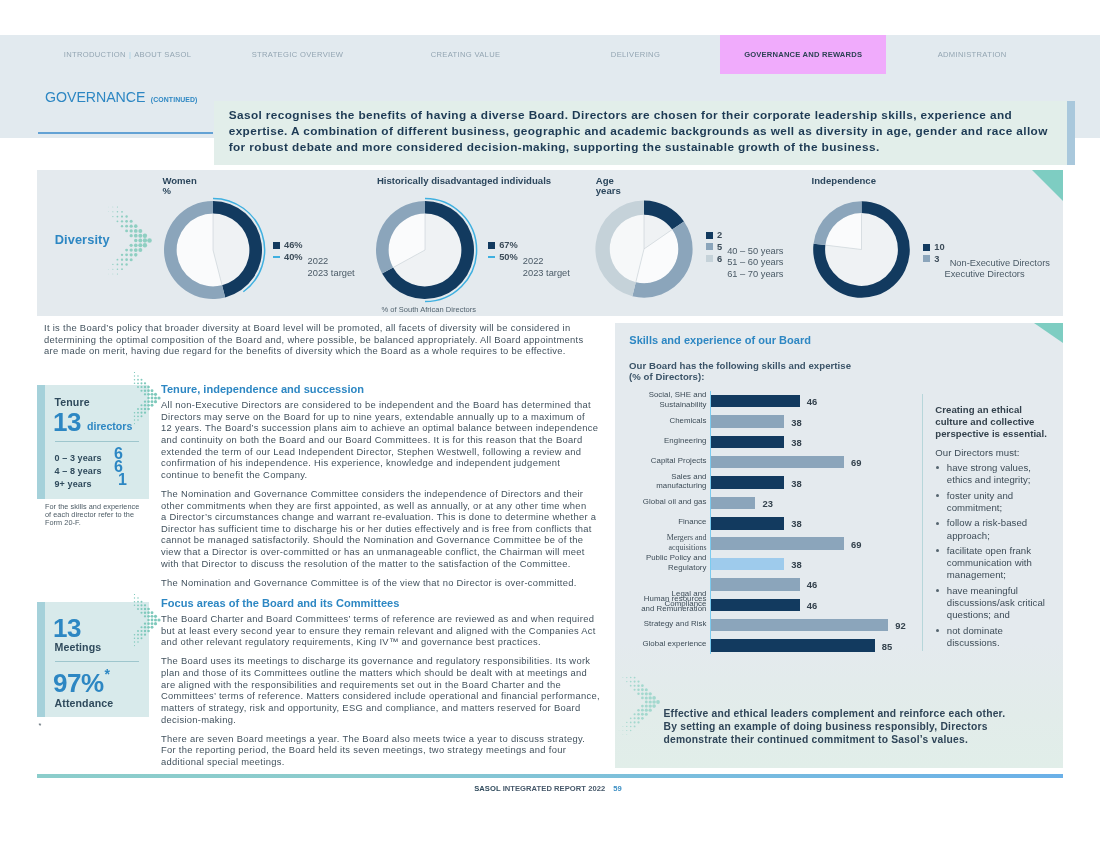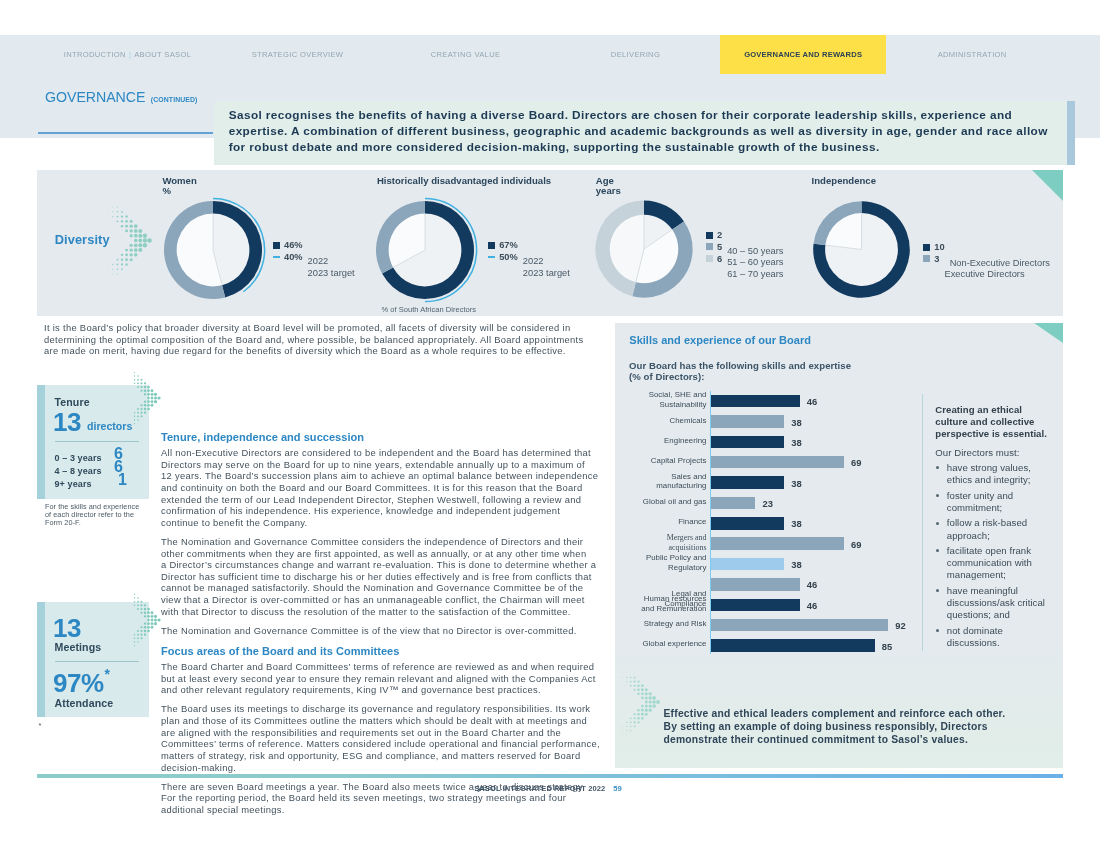--- a/index.html
+++ b/index.html
@@ -4,21 +4,21 @@
 <style>
   html,body{margin:0;padding:0;}
   body{width:1100px;height:849px;background:#ffffff;font-family:"Liberation Sans",sans-serif;
        -webkit-font-smoothing:antialiased;position:relative;overflow:hidden;}
   .page{position:absolute;left:0;top:0;width:1100px;height:849px;}
   
   #header-band{position:absolute;left:0;top:35px;width:1100px;height:103px;background:#e2eaef;}
   #nav-tabs{position:absolute;left:0;top:0;width:1100px;height:39px;}
   .nav-tab{position:absolute;top:0;height:39px;display:flex;align-items:center;justify-content:center;
            font-size:7.6px;letter-spacing:.33px;color:#93a5b2;font-weight:400;white-space:nowrap;}
-  .nav-tab.active{background:#fde047;color:#2d4254;font-weight:700;letter-spacing:.2px;}
+  .nav-tab.active{background:#f0abfc;color:#2d4254;font-weight:700;letter-spacing:.2px;}
   .nav-sep{color:#9fcfe4;font-weight:400;margin:0 3px;}
   #page-title{position:absolute;left:45px;top:54.5px;font-size:14.2px;color:#2d87c3;font-weight:400;
               letter-spacing:-0.05px;line-height:1;}
   #page-title .cont{font-size:6.9px;font-weight:700;letter-spacing:.1px;margin-left:1.5px;}
   #title-rule{position:absolute;left:38px;top:96.5px;width:175px;height:2.8px;background:#63a2d4;}
   
   #quote-box{position:absolute;left:214px;top:101px;width:853px;height:64px;background:#e2eeea;}
   #quote-bar{position:absolute;left:1067px;top:101px;width:8px;height:64px;background:#a9c8dc;}
   #quote-text{position:absolute;left:14.7px;top:5.5px;font-size:11.8px;line-height:16.35px;
               color:#1d3a54;font-weight:700;letter-spacing:0.4px;white-space:nowrap;}
@@ -31,21 +31,21 @@
   .dchart-title{position:absolute;top:5px;left:0;font-size:9.55px;font-weight:700;color:#2b465c;white-space:nowrap;letter-spacing:.02px;}
   .dchart-sub{position:absolute;top:17px;left:0;font-size:9.55px;font-weight:700;color:#2b465c;}
   .dchart-foot{position:absolute;font-size:7.5px;color:#52636f;white-space:nowrap;letter-spacing:.03px;}
   .dlegend{position:absolute;font-size:0;}
   .dlegend-row{display:flex;align-items:center;height:11.8px;white-space:nowrap;}
   .dlegend-sq{width:7.5px;height:7px;margin-right:4px;flex:0 0 auto;}
   .dlegend-dash{width:7.5px;height:1.8px;margin-right:4px;flex:0 0 auto;}
   .dlegend-val{font-size:9.3px;font-weight:700;color:#3c4c59;margin-right:5px;}
   .dlegend-lab{font-size:9.3px;font-weight:400;color:#4a5a66;margin-top:31px;}
   
-  .sec-head{font-size:11.05px;font-weight:700;color:#2d87c3;letter-spacing:.02px;margin-top:48px;}
+  .sec-head{font-size:11.05px;font-weight:700;color:#2d87c3;letter-spacing:.02px;}
   .body-p{font-size:9.4px;line-height:11.63px;color:#42525e;letter-spacing:0.3px;white-space:nowrap;}
   #policy{position:absolute;left:44px;top:322px;width:560px;}
   #policy-head{margin:0 0 4px 0;}
   #policy-body{width:552px;}
   
   .infocard{position:absolute;background:#d8eaeb;}
   .infocard .side{position:absolute;left:0;top:0;width:7.5px;height:100%;background:#a5d1da;}
   #tenure-card{left:37px;top:385px;width:112px;height:114px;}
   #tenure-label{position:absolute;left:17.5px;top:12px;font-size:10.6px;font-weight:700;color:#2f4a5c;
                 letter-spacing:.1px;line-height:1;}

